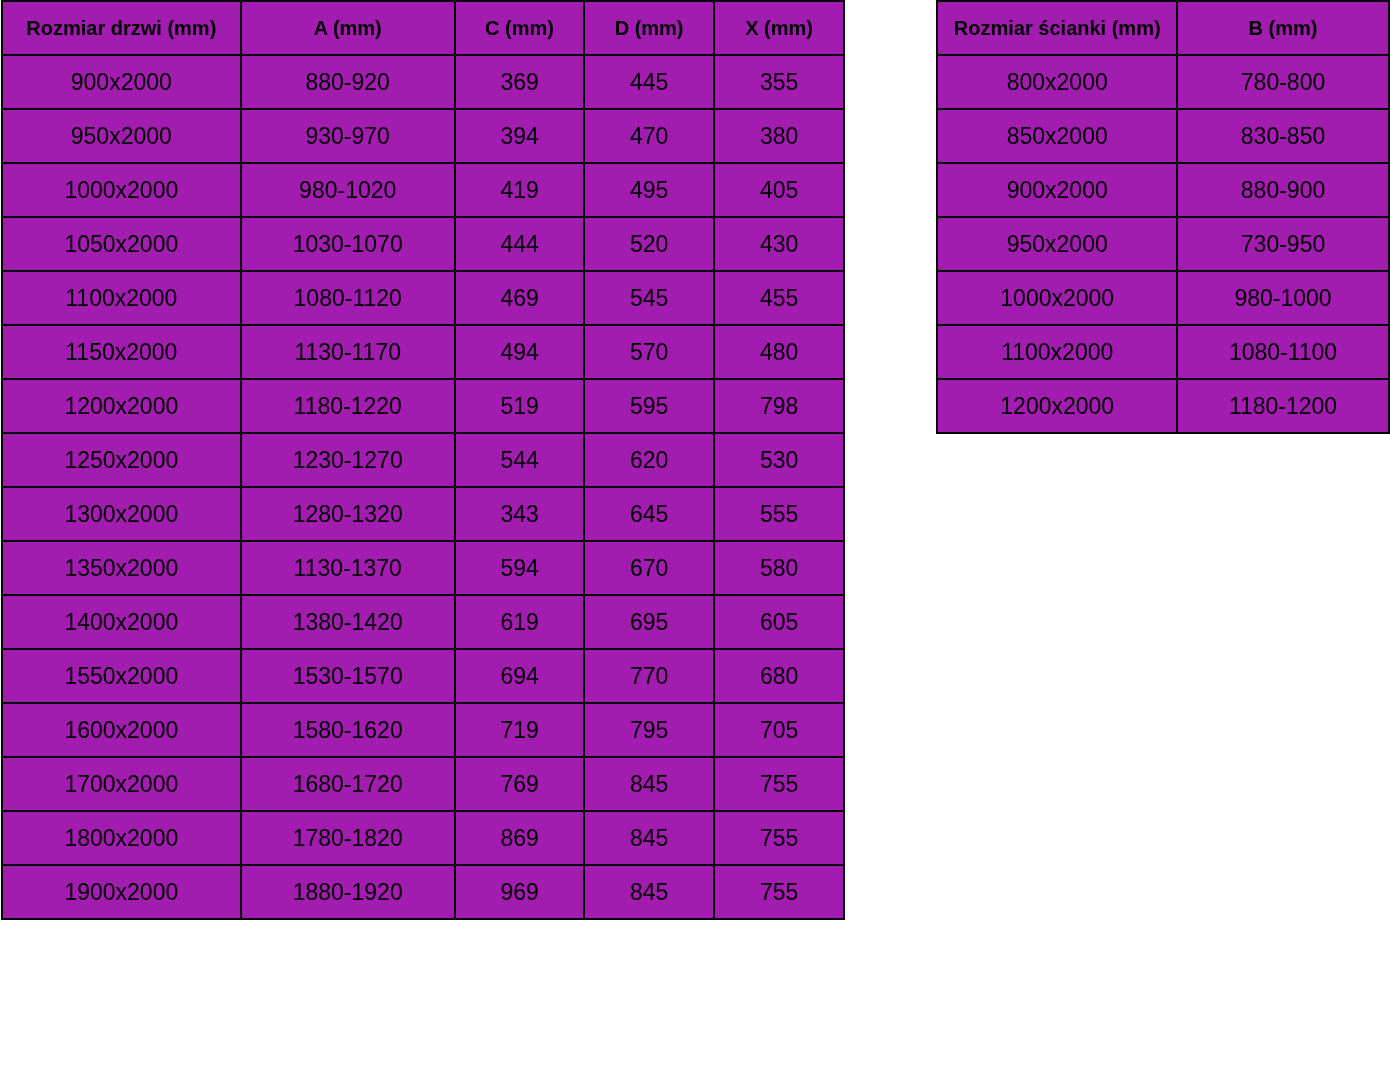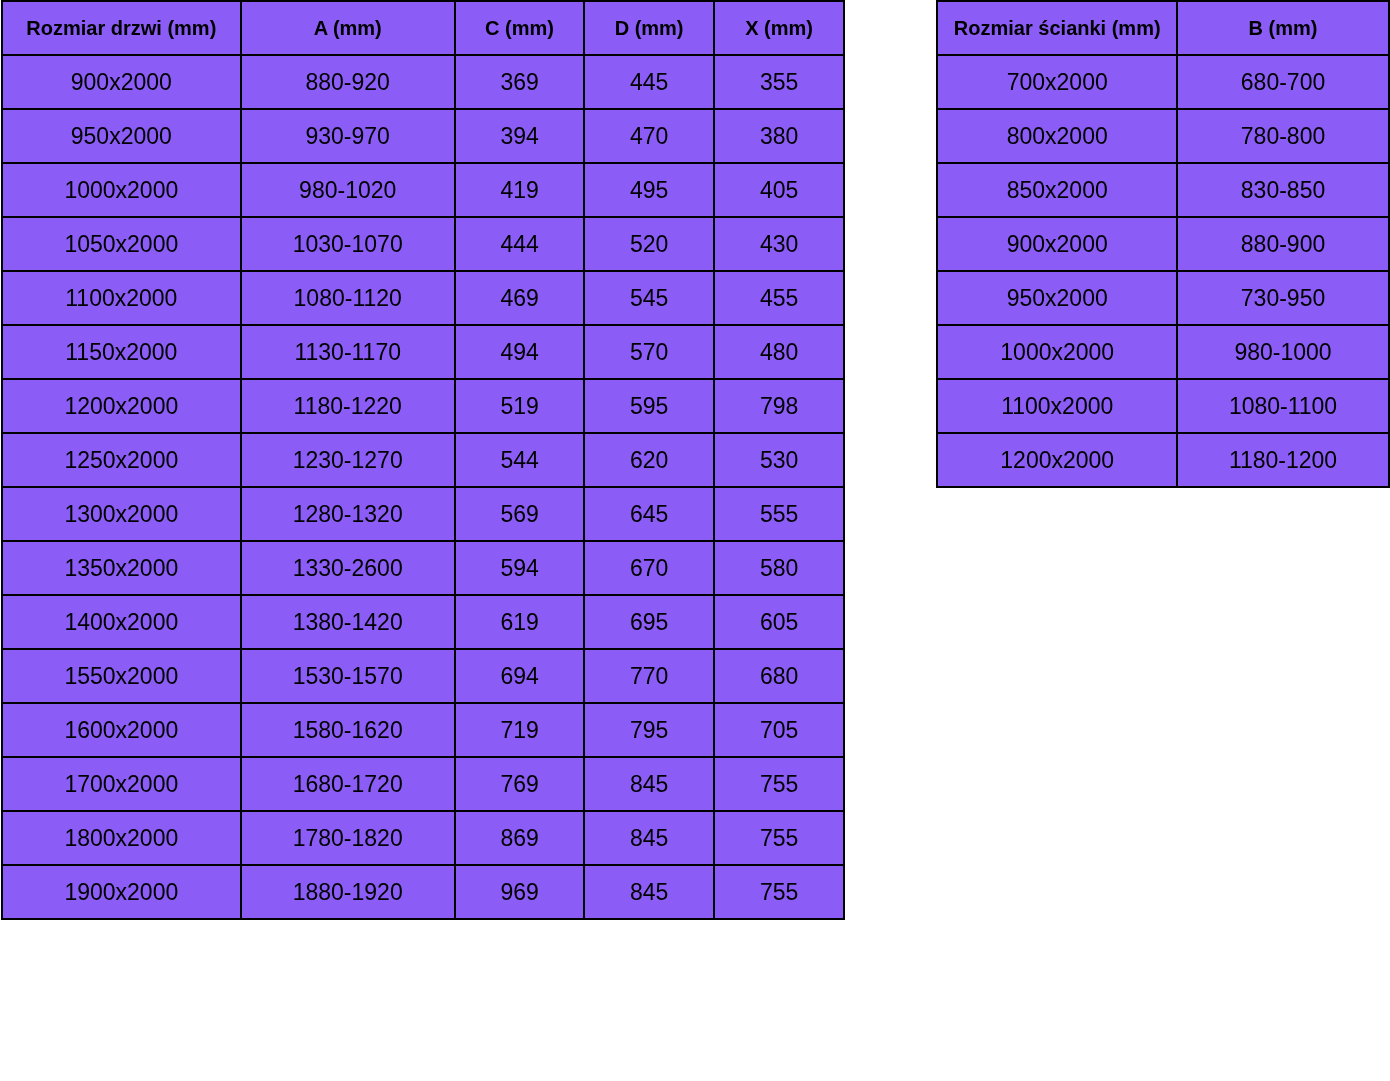--- a/index.html
+++ b/index.html
@@ -20,21 +20,21 @@
     position: absolute;
     top: 0;
     left: 1px;
     display: flex;
     align-items: flex-start;
     gap: 91px;
   }
   table.spec {
     border-collapse: collapse;
     table-layout: fixed;
-    background: #8b5cf6;
+    background: #a21caf;
   }
   table.spec th, table.spec td {
     border: 2px solid #000000;
     text-align: center;
     vertical-align: middle;
     padding: 0;
     overflow: hidden;
     white-space: nowrap;
   }
   table.spec th {
@@ -133,27 +133,27 @@
           <tr>
             <td>1250x2000</td>
             <td>1230-1270</td>
             <td>544</td>
             <td>620</td>
             <td>530</td>
           </tr>
           <tr>
             <td>1300x2000</td>
             <td>1280-1320</td>
-            <td>569</td>
+            <td>343</td>
             <td>645</td>
             <td>555</td>
           </tr>
           <tr>
             <td>1350x2000</td>
-            <td>1330-2600</td>
+            <td>1130-1370</td>
             <td>594</td>
             <td>670</td>
             <td>580</td>
           </tr>
           <tr>
             <td>1400x2000</td>
             <td>1380-1420</td>
             <td>619</td>
             <td>695</td>
             <td>605</td>
@@ -202,24 +202,20 @@
           <col class="c1">
       </colgroup>
       <thead>
           <tr>
             <th>Rozmiar ścianki (mm)</th>
             <th>B (mm)</th>
           </tr>
         </thead>
       <tbody>
           <tr>
-            <td>700x2000</td>
-            <td>680-700</td>
-          </tr>
-          <tr>
             <td>800x2000</td>
             <td>780-800</td>
           </tr>
           <tr>
             <td>850x2000</td>
             <td>830-850</td>
           </tr>
           <tr>
             <td>900x2000</td>
             <td>880-900</td>

